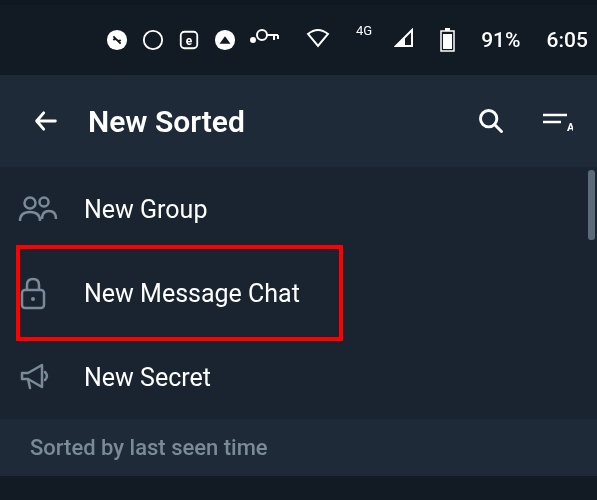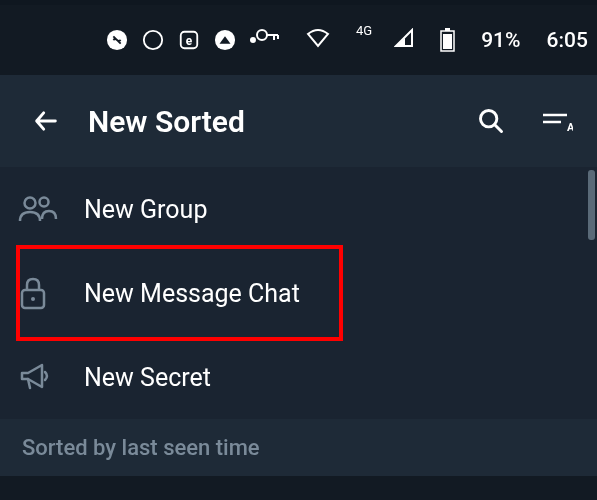--- a/index.html
+++ b/index.html
@@ -98,21 +98,21 @@
       position: absolute;
       border: 4px solid #ff0000;
       left: 16px;
       right: 254px;
       top: -6px;
       bottom: -6px;
       pointer-events: none;
     }
     .sort-section {
       background: #1e2a37;
-      padding: 16px 22px;
+      padding: 16px 30px;
     }
     .sort-label {
       font-size: 22px;
       font-weight: 500;
       color: #7a8a99;
     }
     .scrollbar {
       position: absolute;
       right: 2px;
       top: 170px;

